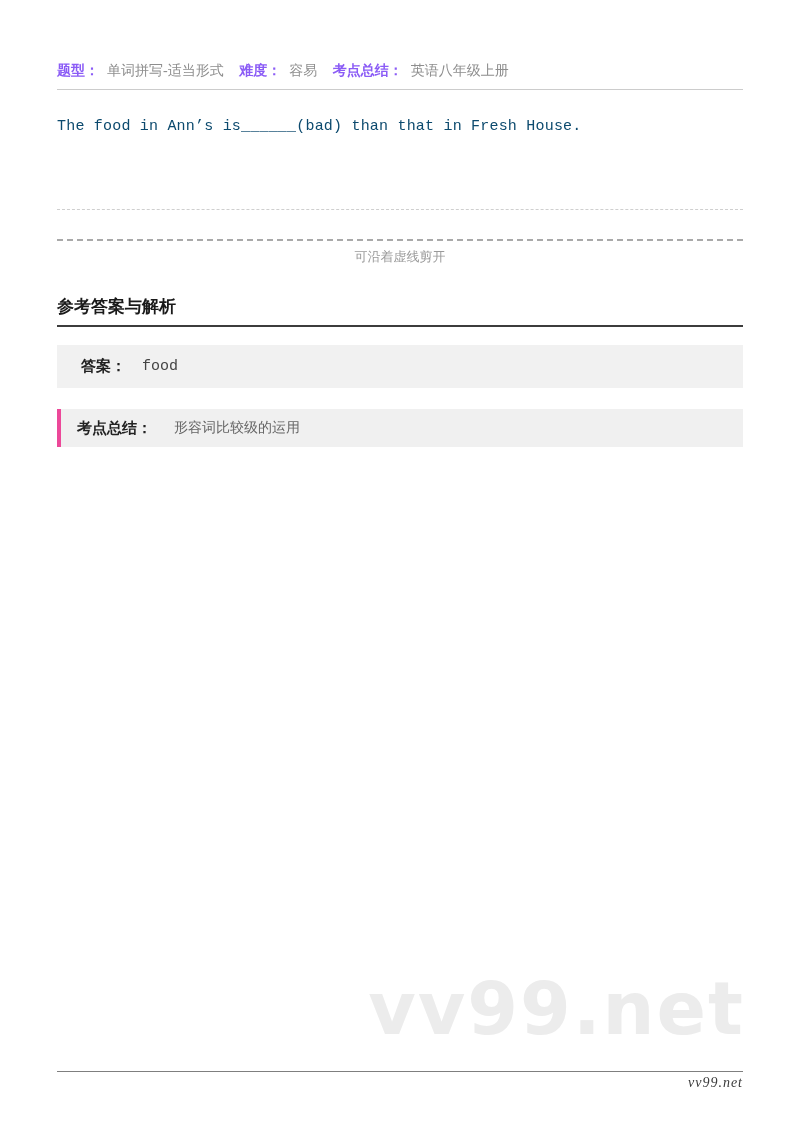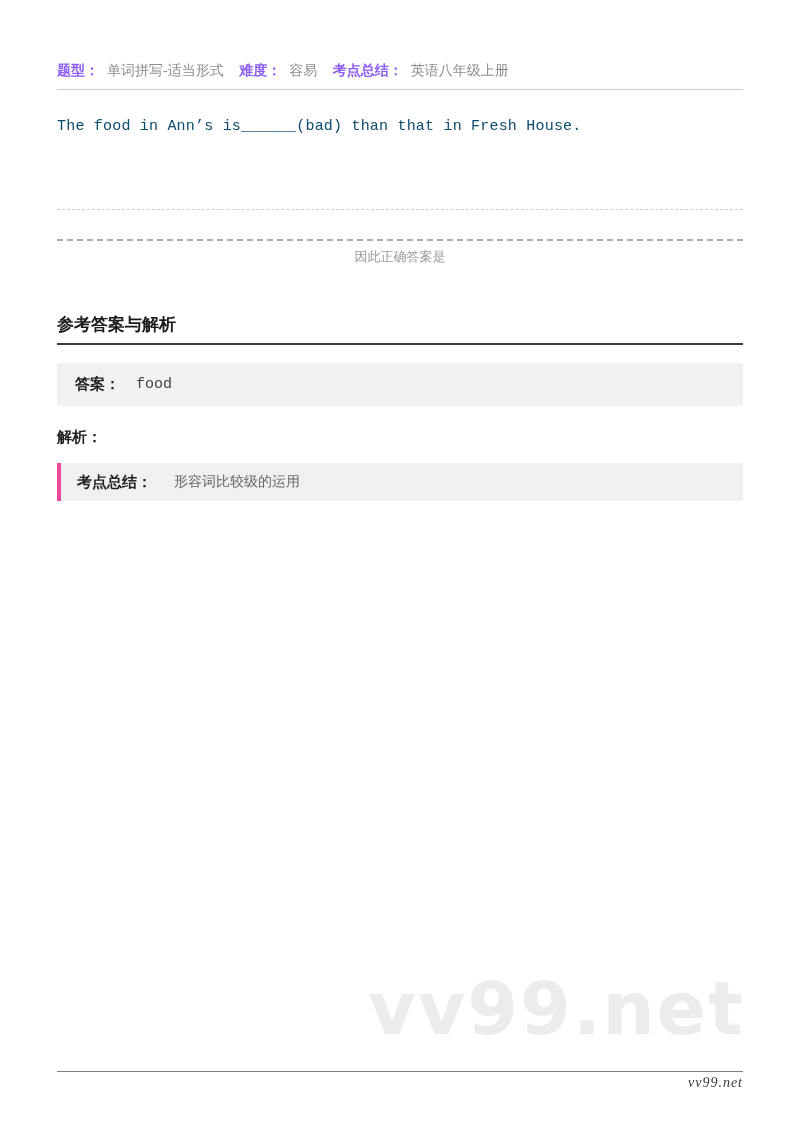--- a/index.html
+++ b/index.html
@@ -54,38 +54,38 @@
   }
   .cut-hint {
     margin-top: 7px;
     text-align: center;
     font-size: 13px;
     color: #9a9a9a;
   }
 
   
   .section-title {
-    margin-top: 48px;
+    margin-top: 30px;
     font-size: 17px;
     font-weight: bold;
     color: #1a1a1a;
     line-height: 22px;
   }
   .title-rule {
     margin-top: 7px;
     border-top: 2px solid #3c3c3c;
     height: 0;
   }
   .answer-box {
     margin-top: 18px;
     height: 43px;
     background: #f1f1f1;
     display: flex;
     align-items: center;
-    padding-left: 18px;
+    padding-left: 24px;
   }
   .label { font-weight: bold; color: #222222; font-size: 15px; }
   .answer-value {
     margin-left: 16px;
     font-family: "Liberation Mono", "DejaVu Sans Mono", monospace;
     font-size: 15px;
     color: #444444;
   }
   .analysis { margin-top: 21px; }
   .analysis .label { display: block; line-height: 20px; }
@@ -154,32 +154,31 @@
         <span class="meta-label">考点总结：</span><span class="meta-value">英语八年级上册</span>
       </span>
     </div>
 
     <div class="header-rule"></div>
 
     <p class="question">The food in Ann’s is______(bad) than that in Fresh House.</p>
 
     <div class="dash thin"></div>
     <div class="dash thick"></div>
-    <div class="cut-hint">因此正确答案是</div>
+    <div class="cut-hint">可沿着虚线剪开</div>
 
     <h2 class="section-title">参考答案与解析</h2>
     <div class="title-rule"></div>
 
     <div class="answer-box">
       <span class="label">答案：</span>
       <span class="answer-value">food</span>
     </div>
 
     <div class="analysis">
-      <span class="label">解析：</span>
     </div>
 
     <div class="summary-box">
       <span class="label">考点总结：</span>
       <span class="summary-value">形容词比较级的运用</span>
     </div>
 
   </div>
 
   <div class="watermark">vv99.net</div>

